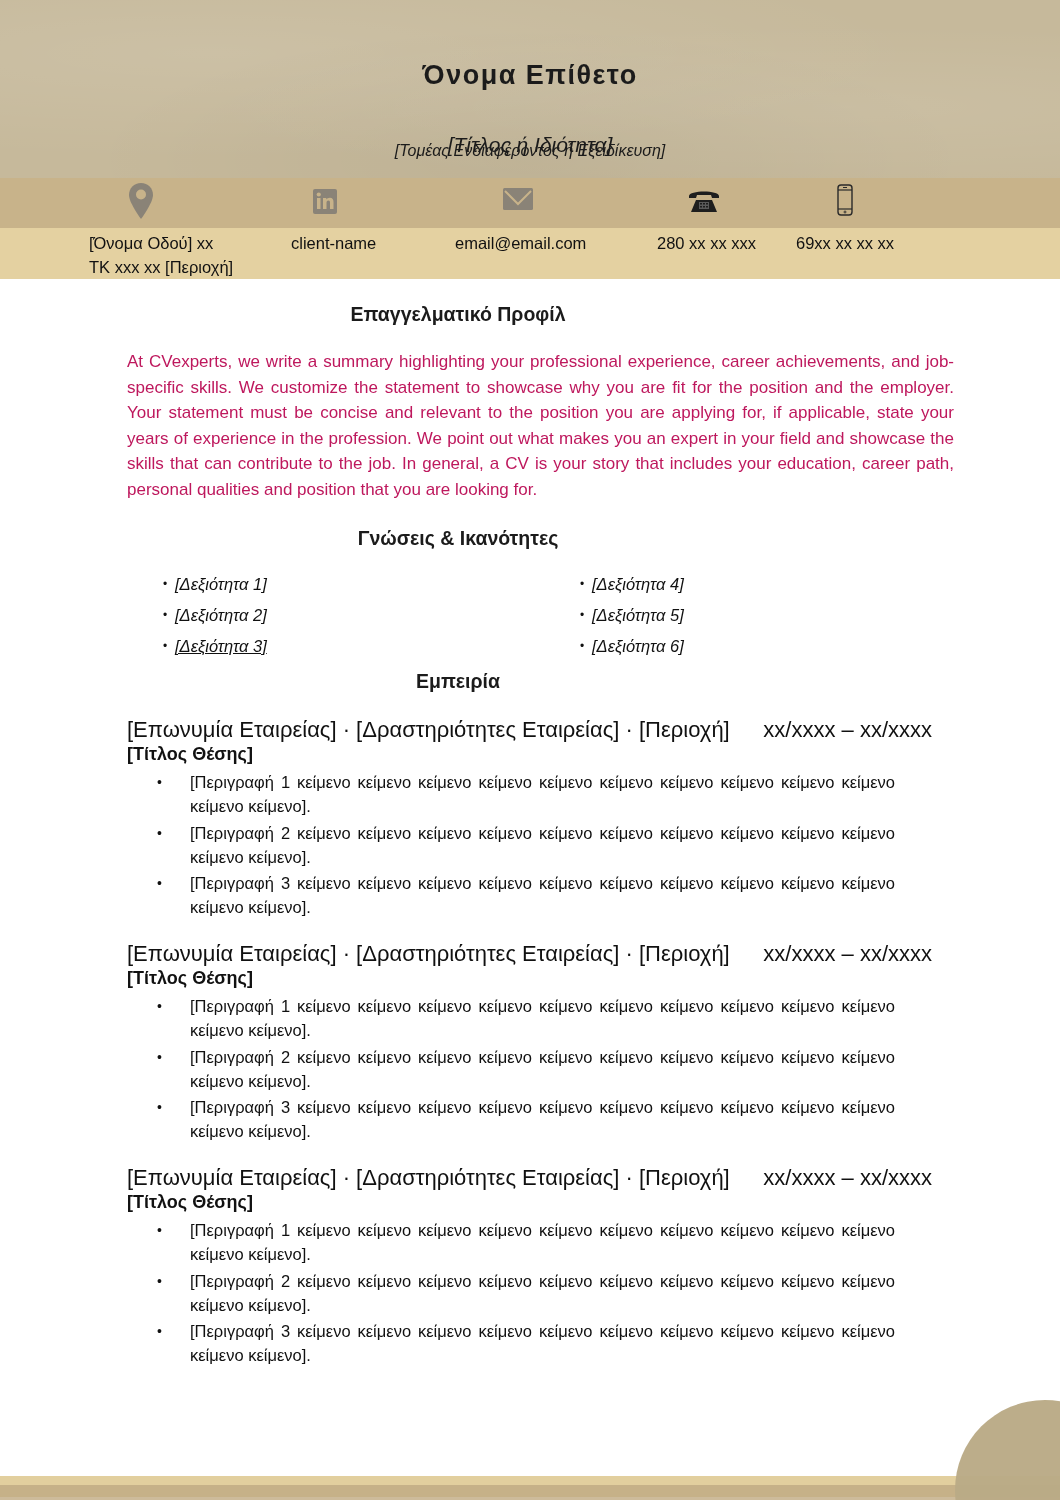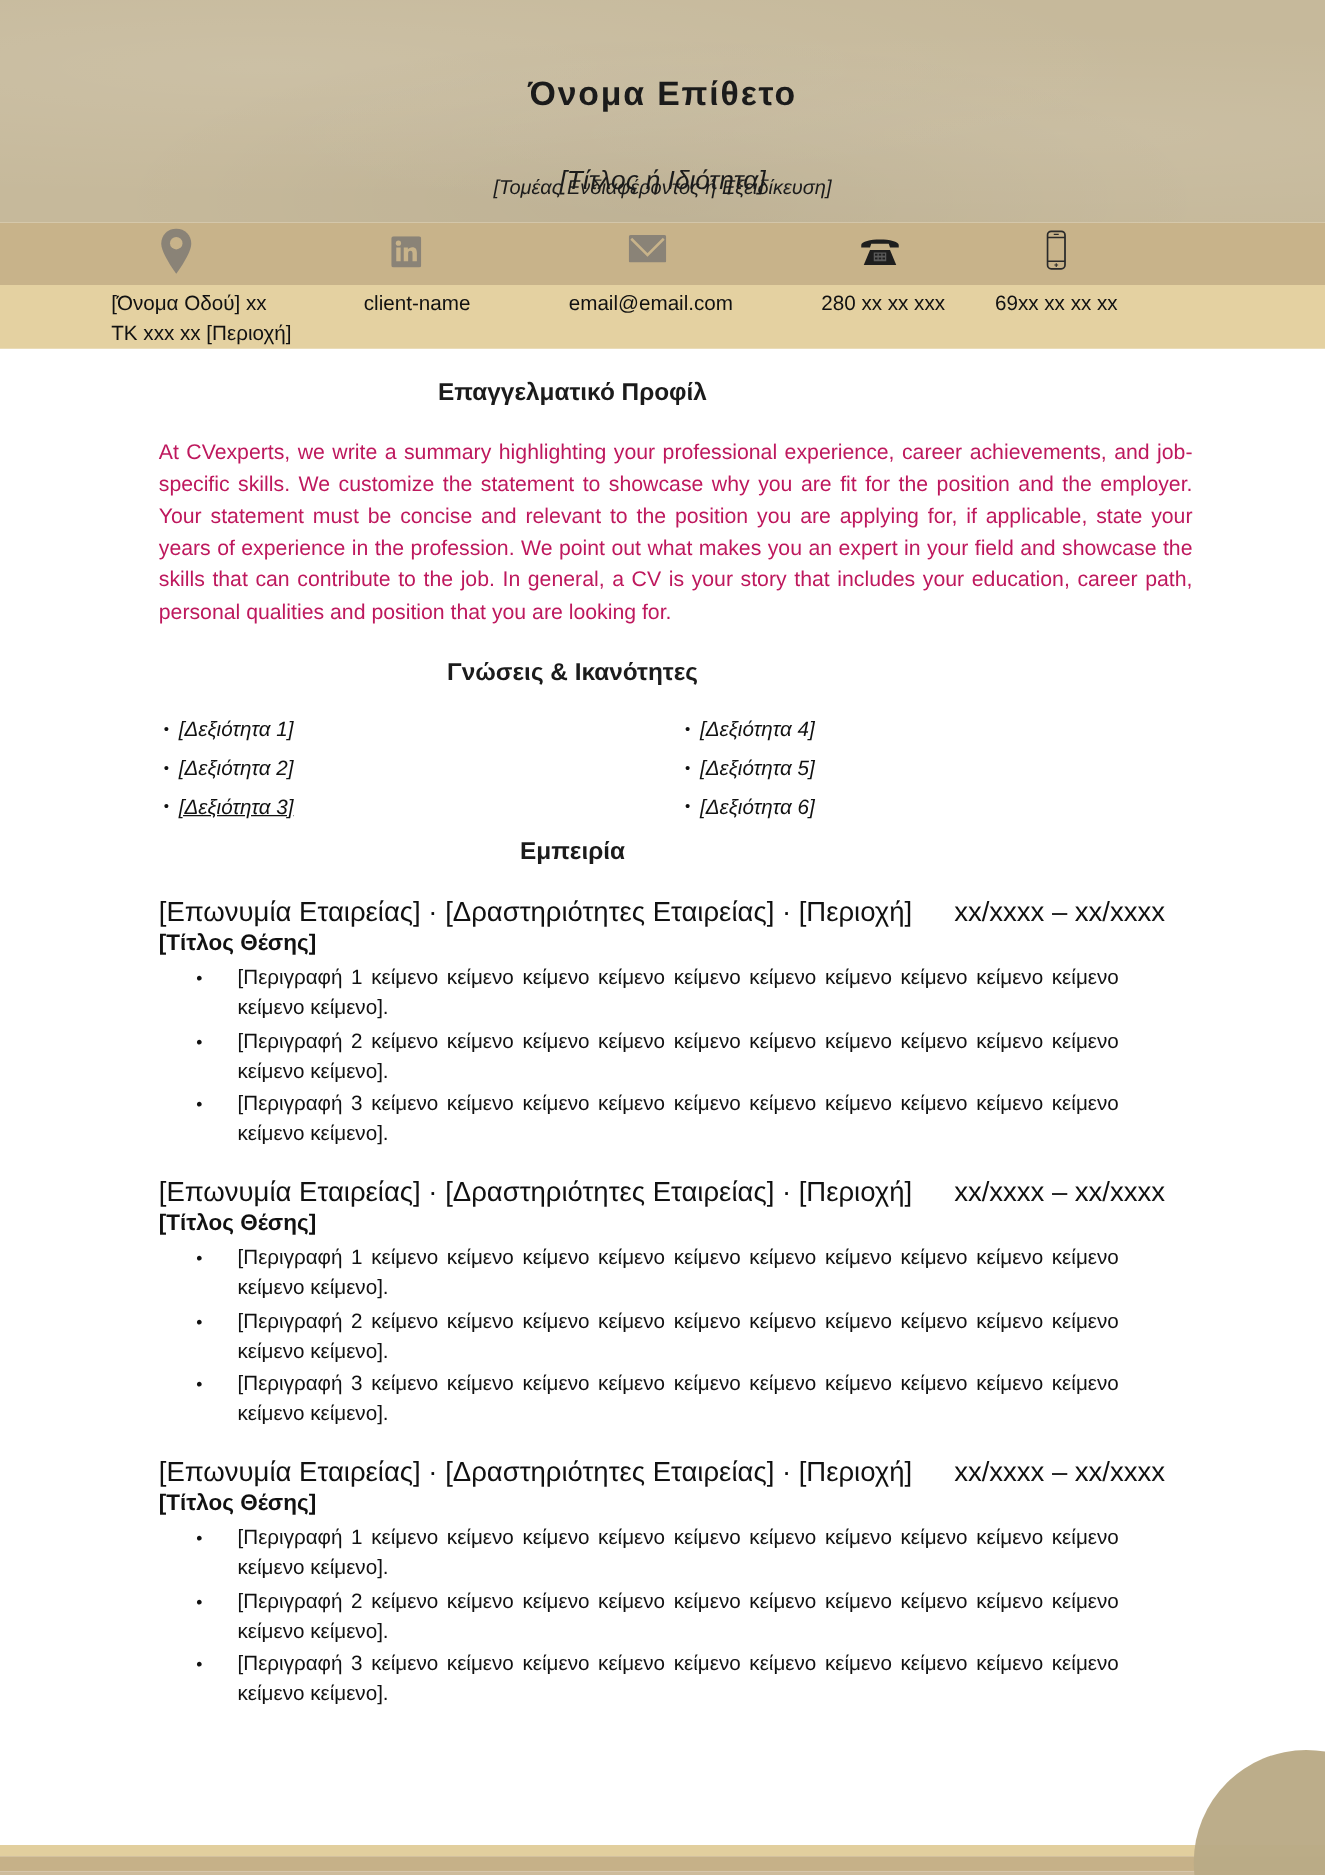--- a/index.html
+++ b/index.html
@@ -26,21 +26,21 @@
     .icon { position: absolute; top: 183px; }
     .contact-text { position: absolute; font-size: 16.5px; color: #111; line-height: 24px; }
 
     .section-title { position: absolute; left: 0; width: 916px; text-align: center; font-size: 19.5px; font-weight: bold; color: #1b1b1b; }
 
     .profile-text {
       position: absolute; left: 127px; top: 349px; width: 827px;
       font-size: 17px; line-height: 25.6px; text-align: justify; color: #be185d;
     }
 
-    .skill { position: absolute; font-size: 16.5px; font-style: italic; color: #111; }
+    .skill { position: absolute; font-size: 16.5px; font-style: italic; color: #111; margin-left: 32px; }
     .skill .dot { font-style: normal; display: inline-block; width: 12px; font-size: 12px; vertical-align: 2px; }
 
     .job { position: absolute; left: 127px; width: 805px; }
     .job-head { position: relative; height: 25px; font-size: 22px; }
     .job-company { position: absolute; left: 0; top: 0; }
     .job-dates { position: absolute; right: 0; top: 0; }
     .job-title { font-size: 18px; font-weight: bold; height: 28px; line-height: 25px; }
     .bullet { position: relative; padding-left: 63px; width: 768px; font-size: 16.5px; line-height: 24px; text-align: justify; margin-bottom: 2.6px; }
     .bullet .b { position: absolute; left: 30px; top: 0; font-size: 14px; }
 

